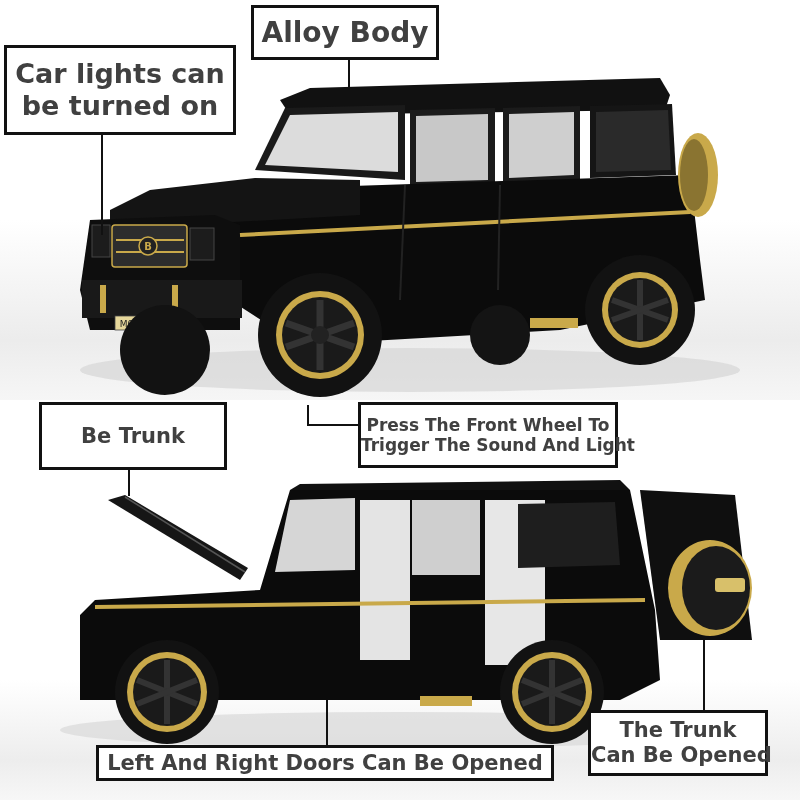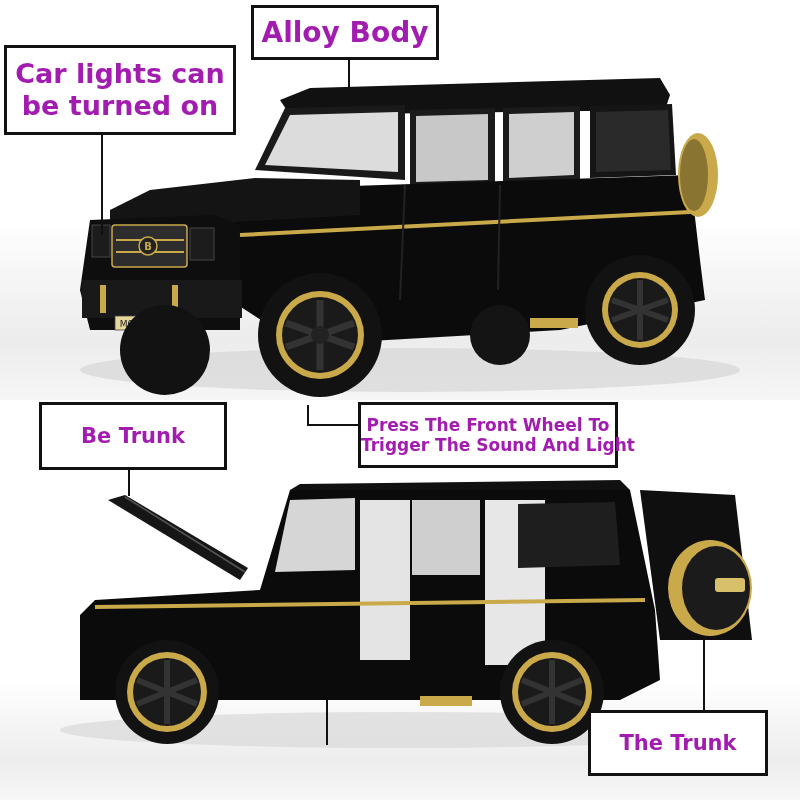--- a/index.html
+++ b/index.html
@@ -1,20 +1,20 @@
 <!DOCTYPE html>
 <html><head>
 <meta charset="utf-8">
 <style>
   html, body { margin:0; padding:0; }
   body { width:800px; height:800px; position:relative; overflow:hidden; background:#ffffff; font-family:"DejaVu Sans", sans-serif; }
   .scene { position:absolute; left:0; width:800px; }
   .scene-top { top:0; height:400px; background:linear-gradient(180deg,#ffffff 0%,#ffffff 55%,#ececec 85%,#f6f6f6 100%); }
   .scene-bottom { top:400px; height:400px; background:linear-gradient(180deg,#ffffff 0%,#ffffff 70%,#ededed 90%,#f7f7f7 100%); }
-  .label-box { position:absolute; background:#ffffff; border:3px solid #111; color:#a21caf; font-weight:bold; text-align:center; box-sizing:border-box; display:flex; flex-direction:column; justify-content:center; line-height:1.18; z-index:5; }
+  .label-box { position:absolute; background:#ffffff; border:3px solid #111; color:#404040; font-weight:bold; text-align:center; box-sizing:border-box; display:flex; flex-direction:column; justify-content:center; line-height:1.18; z-index:5; }
   .label-box span { display:block; white-space:nowrap; }
   .leader { position:absolute; background:#111; z-index:4; }
   svg { position:absolute; }
 </style>
 </head>
 <body>
 
 <div class="scene scene-top">
   <svg width="800" height="400" viewBox="0 0 800 400" style="left:0;top:0">
     <ellipse cx="410" cy="370" rx="330" ry="22" fill="#d6d6d6" opacity="0.7"></ellipse>
@@ -143,19 +143,23 @@
     <span>Trigger The Sound And Light</span>
   </div>
   <div class="leader" style="left:307px;top:5px;width:2px;height:20px;"></div>
   <div class="leader" style="left:307px;top:24px;width:52px;height:2px;"></div>
 
   <div class="label-box" style="left:39px;top:2px;width:188px;height:68px;font-size:21px;">
     <span>Be Trunk</span>
   </div>
   <div class="leader" style="left:128px;top:70px;width:2px;height:26px;"></div>
 
+  <div class="label-box" style="left:96px;top:345px;width:458px;height:36px;font-size:21px;">
+    <span>Left And Right Doors Can Be Opened</span>
+  </div>
   <div class="leader" style="left:326px;top:300px;width:2px;height:45px;"></div>
 
   <div class="label-box" style="left:588px;top:310px;width:180px;height:66px;font-size:21px;">
     <span>The Trunk</span>
+    <span>Can Be Opened</span>
   </div>
   <div class="leader" style="left:703px;top:240px;width:2px;height:70px;"></div>
 </div>
 
 </body></html>

